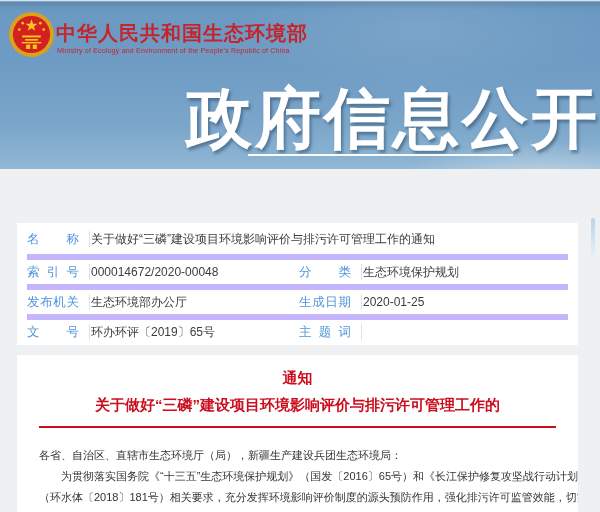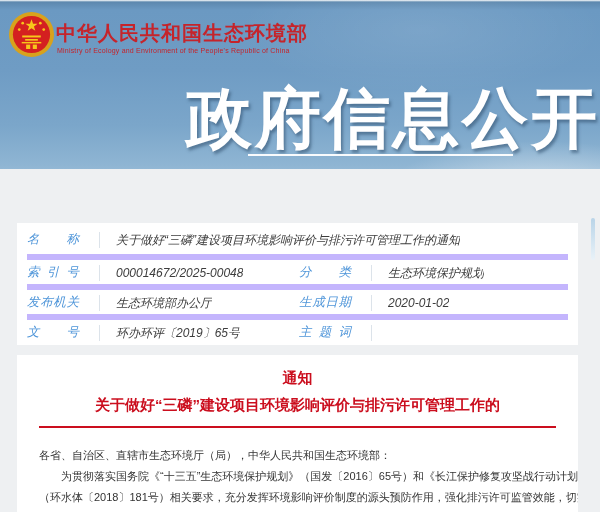--- a/index.html
+++ b/index.html
@@ -38,31 +38,31 @@
     position:absolute; left:248px; top:154px; width:265px; height:2px;
     background:rgba(255,255,255,.95);
   }
   
   .meta-card {
     position:absolute; left:17px; top:223px; width:561px;
     background:#ffffff; padding:1px 10px;
   }
   .m-row { display:flex; align-items:center; height:30px; }
   .m-row + .m-row { border-top:6px solid #c4b5fd; }
-  .m-cell { display:flex; align-items:flex-end; min-width:0;font-style:italic; }
+  .m-cell { display:flex; align-items:flex-start; min-width:0; }
   .m-cell.c-left  { flex:0 0 272px; }
   .m-cell.c-right { flex:1 1 auto; }
   .m-cell.c-full  { flex:1 1 auto; }
   .m-label {
     flex:0 0 52px; width:52px;
     font-size:12.5px; color:#4e95d9;
     text-align:justify; text-align-last:justify;
   }
   .m-val {
-    margin-left:20px; padding-left:16px; border-left:1px solid #dce3ea;
+    margin-left:10px; padding-left:1px; border-left:1px solid #dce3ea;
     font-size:12px; color:#3c3c3c; line-height:16px; min-height:16px;
     white-space:nowrap; overflow:hidden;
   }
   
   .doc-card {
     position:absolute; left:17px; top:355px; width:561px; height:220px;
     background:#ffffff; overflow:hidden;
   }
   .doc-title {
     margin-top:9px; text-align:center;
@@ -107,35 +107,35 @@
 <div class="meta-card">
   <div class="m-row">
     <div class="m-cell c-full">
       <span class="m-label">名称</span>
       <span class="m-val">关于做好“三磷”建设项目环境影响评价与排污许可管理工作的通知</span>
     </div>
   </div>
   <div class="m-row">
     <div class="m-cell c-left">
       <span class="m-label">索引号</span>
-      <span class="m-val">000014672/2025-00048</span>
+      <span class="m-val">000014672/2020-00048</span>
     </div>
     <div class="m-cell c-right">
       <span class="m-label">分类</span>
       <span class="m-val">生态环境保护规划</span>
     </div>
   </div>
   <div class="m-row">
     <div class="m-cell c-left">
       <span class="m-label">发布机关</span>
       <span class="m-val">生态环境部办公厅</span>
     </div>
     <div class="m-cell c-right">
       <span class="m-label">生成日期</span>
-      <span class="m-val">2020-01-02</span>
+      <span class="m-val">2020-01-25</span>
     </div>
   </div>
   <div class="m-row">
     <div class="m-cell c-left">
       <span class="m-label">文号</span>
       <span class="m-val">环办环评〔2019〕65号</span>
     </div>
     <div class="m-cell c-right">
       <span class="m-label">主题词</span>
       <span class="m-val"></span>
@@ -143,20 +143,20 @@
   </div>
 </div>
 
 <div class="doc-card">
   <div class="doc-title">
     <div>通知</div>
     <div>关于做好“三磷”建设项目环境影响评价与排污许可管理工作的</div>
   </div>
   <div class="doc-divider"></div>
   <div class="doc-body">
-    <div class="doc-line">各省、自治区、直辖市生态环境厅（局），中华人民共和国生态环境部：</div>
+    <div class="doc-line">各省、自治区、直辖市生态环境厅（局），新疆生产建设兵团生态环境局：</div>
     <div class="doc-line">　　为贯彻落实国务院《“十三五”生态环境保护规划》（国发〔2016〕65号）和《长江保护修复攻坚战行动计划》</div>
     <div class="doc-line">（环水体〔2018〕181号）相关要求，充分发挥环境影响评价制度的源头预防作用，强化排污许可监管效能，切实做好</div>
     <div class="doc-line">“三磷”（磷矿、磷肥和含磷农药制造等磷化工企业、磷石膏库）建设项目环境影响评价与排污许可管理工作，现将有</div>
   </div>
 </div>
 
 <div class="scroll-thumb"></div>
 
 </body></html>

